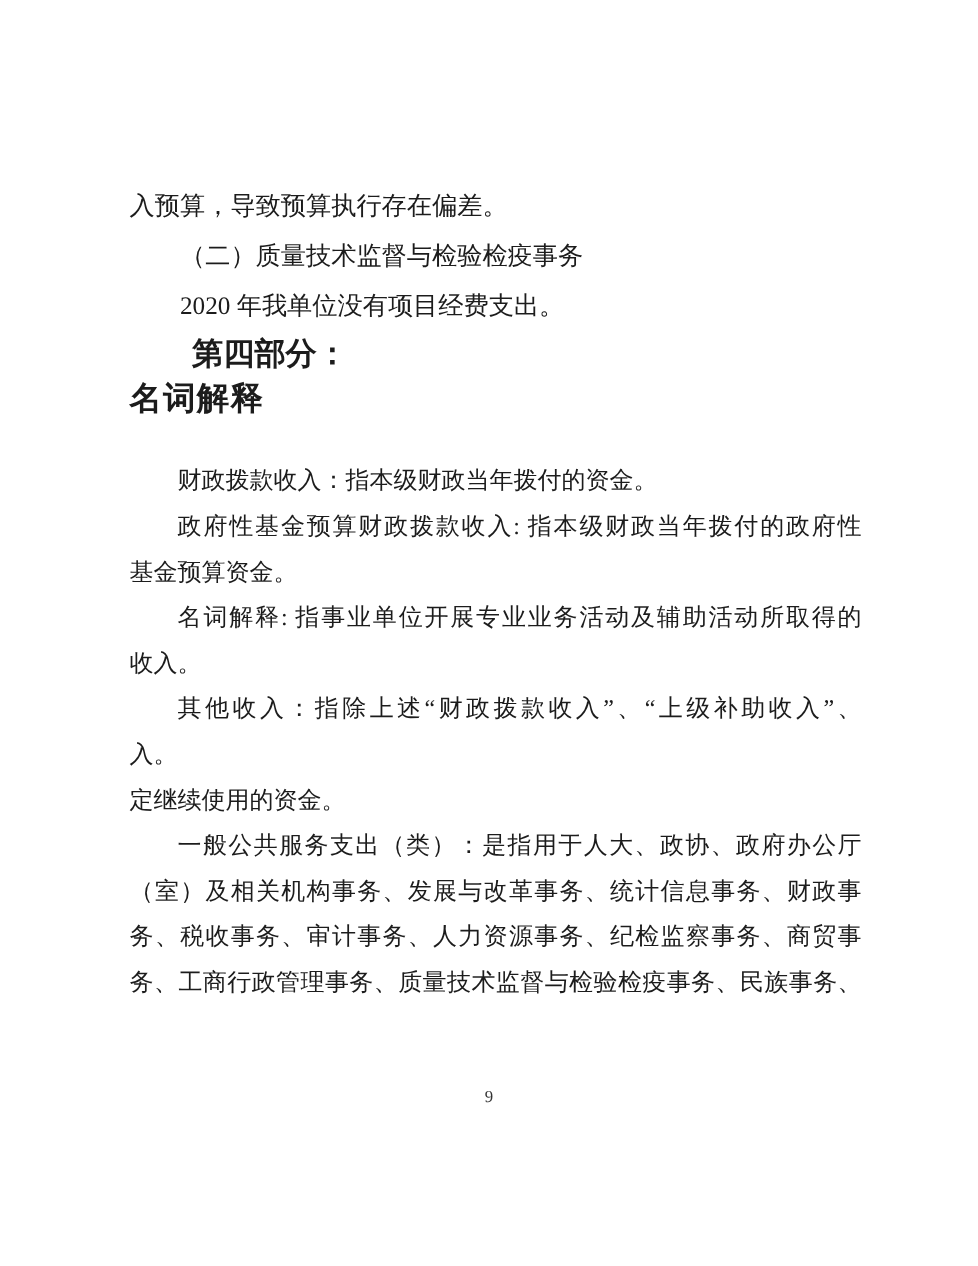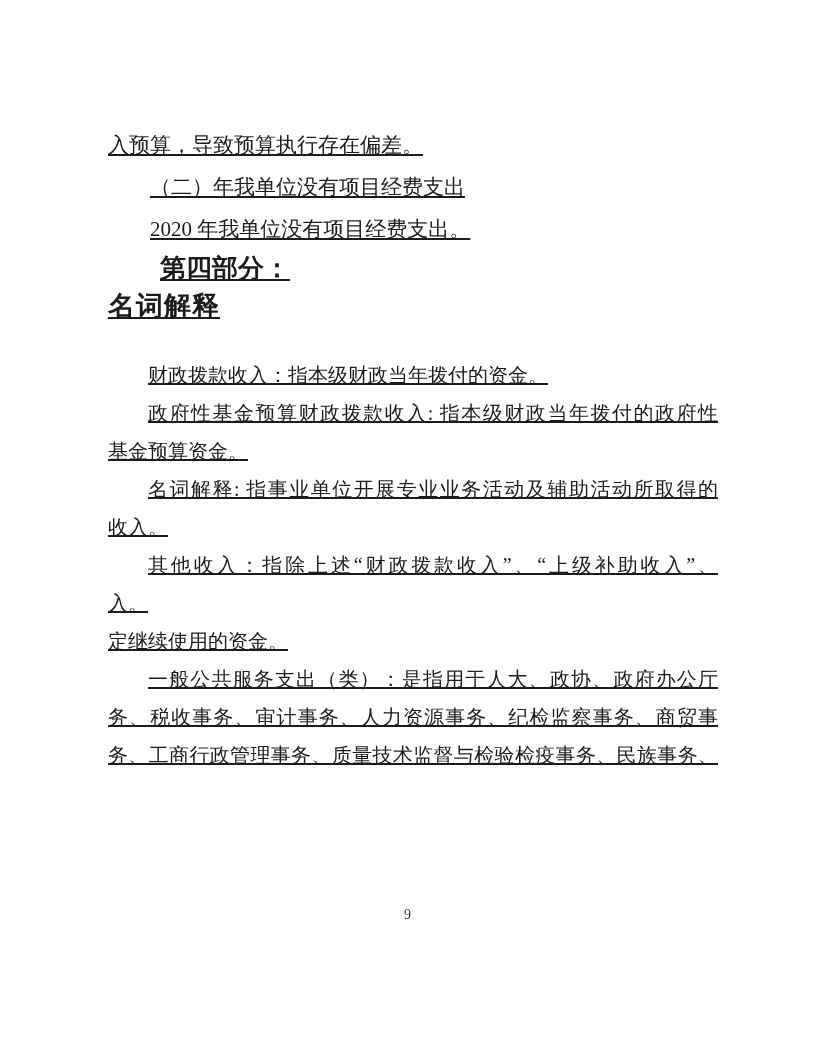--- a/index.html
+++ b/index.html
@@ -12,23 +12,22 @@
     width: 815px;
     height: 1055px;
     background: #ffffff;
     overflow: hidden;
     font-family: "Liberation Serif", "DejaVu Serif", serif;
     color: #1c1c1c;
   }
   .content {
     position: absolute;
     left: 108px;
-    top: 124px;
+    top: 150px;
     width: 610px;
-    text-decoration: underline;
   }
   .bodyline {
     font-size: 21px;
     line-height: 42px;
     white-space: pre-wrap;
   }
   .part-label {
     font-size: 26px;
     line-height: 36px;
     font-weight: 700;
@@ -71,37 +70,38 @@
   }
 </style>
 </head>
 <body>
 
 <div class="page">
   <div class="content">
 
     <div class="bodyline">入预算，导致预算执行存在偏差。</div>
 
-    <div class="bodyline ind">（二）年我单位没有项目经费支出</div>
+    <div class="bodyline ind">（二）质量技术监督与检验检疫事务</div>
 
     <div class="bodyline ind">2020 年我单位没有项目经费支出。</div>
 
     <div class="part-label">第四部分：</div>
 
     <h1 class="section-title">名词解释</h1>
 
     <div class="definitions">
       <div class="defline ind">财政拨款收入：指本级财政当年拨付的资金。</div>
       <div class="defline ind fill">政府性基金预算财政拨款收入: 指本级财政当年拨付的政府性</div>
       <div class="defline">基金预算资金。</div>
       <div class="defline ind fill">名词解释: 指事业单位开展专业业务活动及辅助活动所取得的</div>
       <div class="defline">收入。</div>
       <div class="defline ind fill">其他收入：指除上述“财政拨款收入”、“上级补助收入”、</div>
       <div class="defline">入。</div>
       <div class="defline">定继续使用的资金。</div>
       <div class="defline ind fill">一般公共服务支出（类）：是指用于人大、政协、政府办公厅</div>
+      <div class="defline fill">（室）及相关机构事务、发展与改革事务、统计信息事务、财政事</div>
       <div class="defline fill">务、税收事务、审计事务、人力资源事务、纪检监察事务、商贸事</div>
       <div class="defline fill">务、工商行政管理事务、质量技术监督与检验检疫事务、民族事务、</div>
     </div>
   </div>
 
   <div class="page-number">9</div>
 </div>
 
 </body></html>

